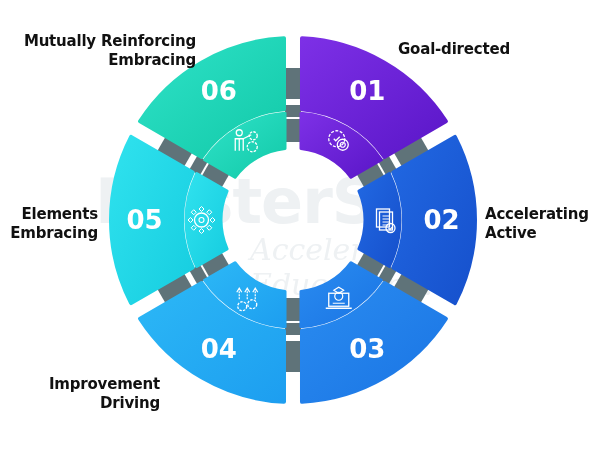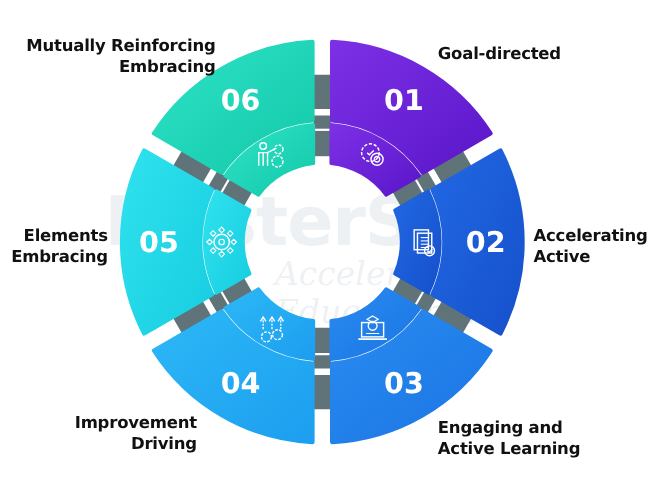--- a/index.html
+++ b/index.html
@@ -146,25 +146,21 @@
       </g>
     </svg>
 
   <div class="label left" style="left:398px; top:40px;">
     <div>Goal-directed</div>
   </div>
   <div class="label left" style="left:485px; top:205px;">
     <div>Accelerating</div>
     <div>Active</div>
   </div>
-  <div class="label left" style="left:398px; top:380px;">
-    <div>Engaging and</div>
-    <div>Active Learning</div>
-  </div>
-  <div class="label right" style="right:421px; top:375px;">
+  <div class="label right" style="right:440px; top:375px;">
     <div>Improvement</div>
     <div>Driving</div>
   </div>
   <div class="label right" style="right:502px; top:205px;">
     <div>Elements</div>
     <div>Embracing</div>
   </div>
   <div class="label right" style="right:404px; top:32px;">
     <div>Mutually Reinforcing</div>
     <div>Embracing</div>

